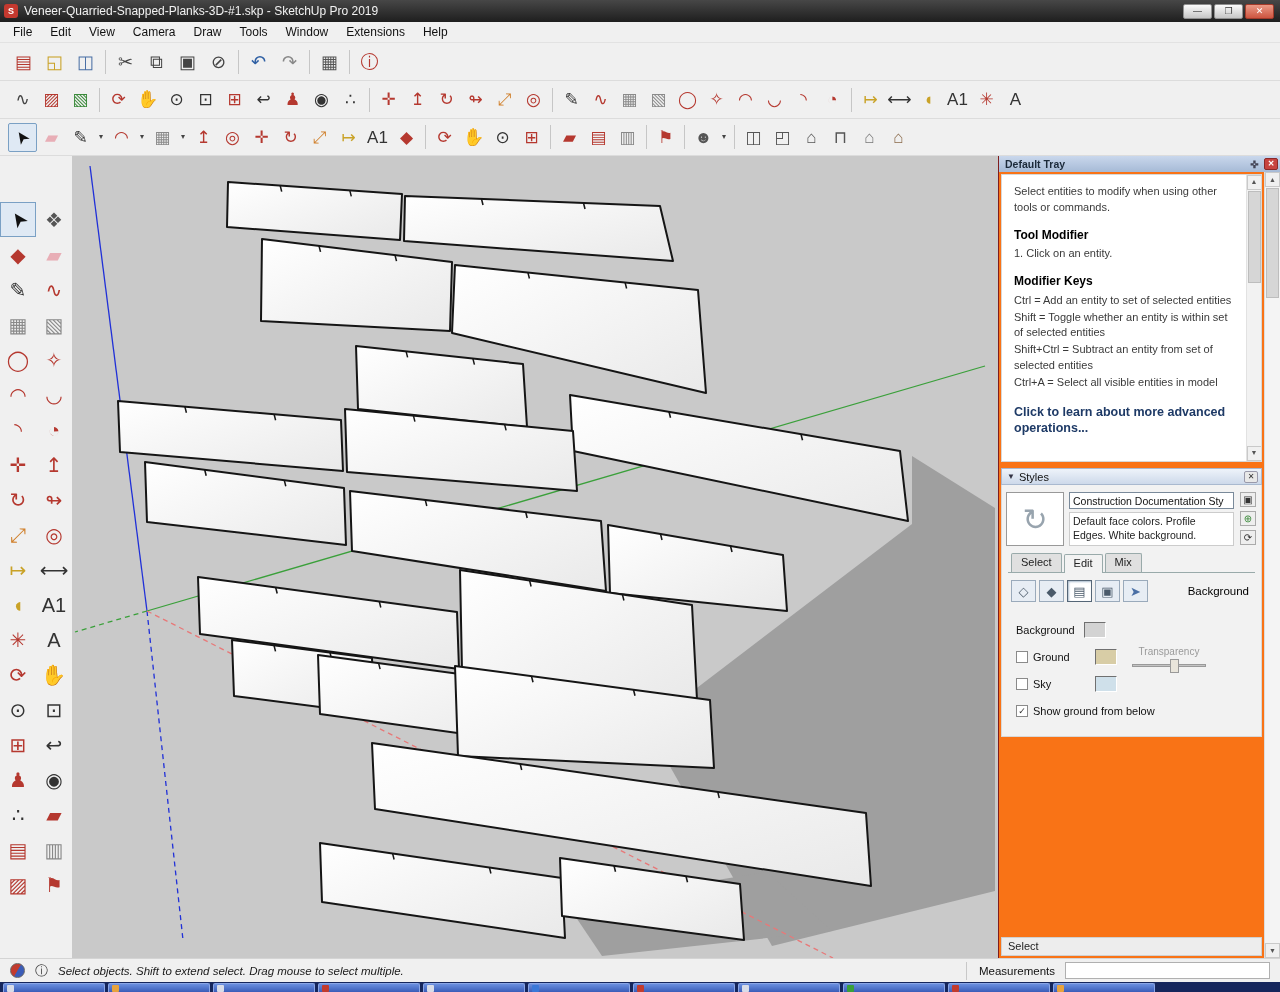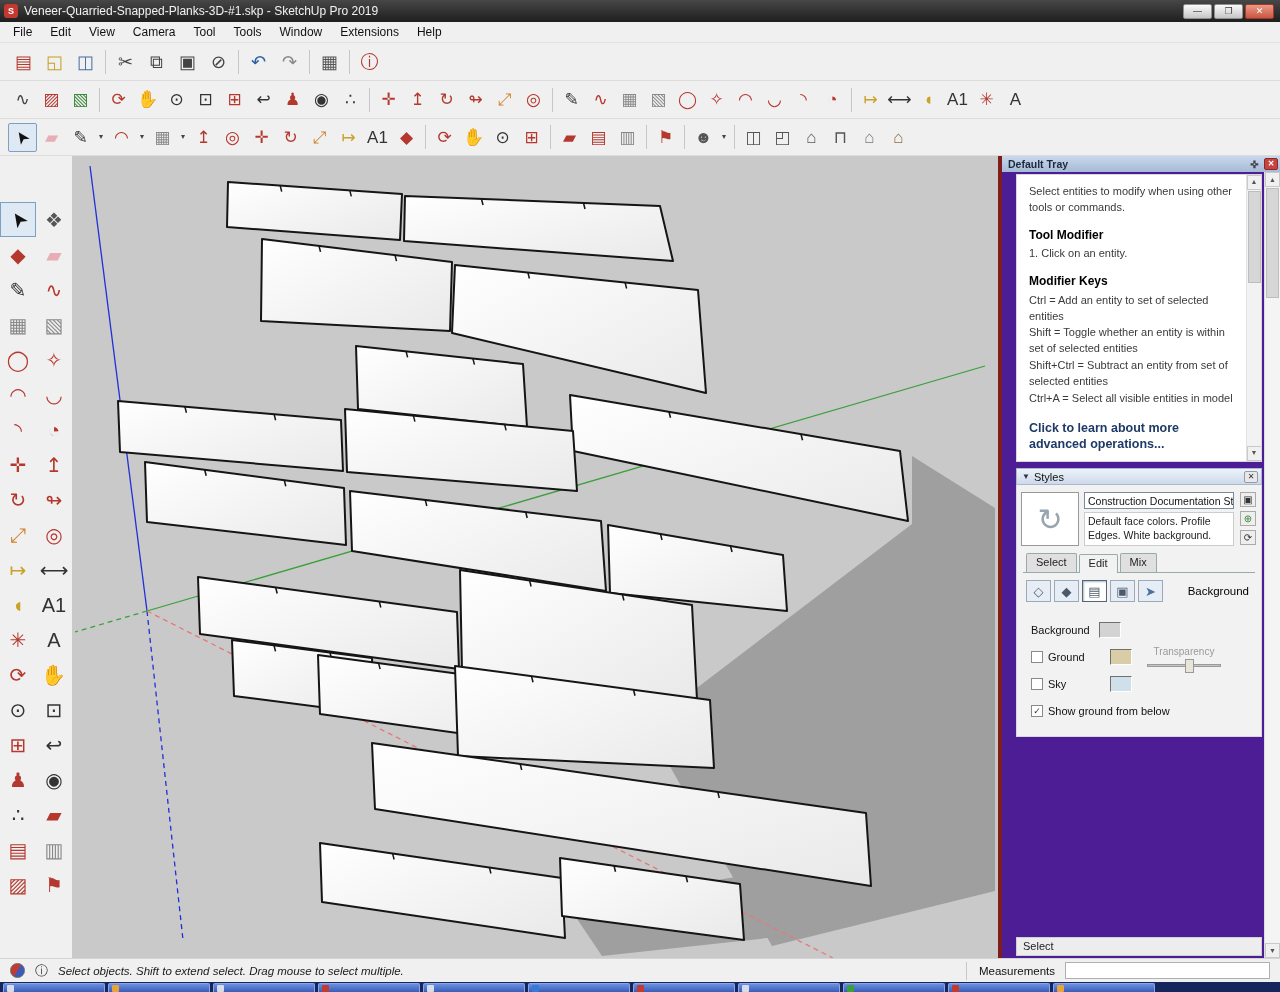--- a/index.html
+++ b/index.html
@@ -37,25 +37,25 @@
   .left-tools{width:72px;flex:none;background:#f0f0f0;padding-top:46px;display:flex;flex-wrap:wrap;align-content:flex-start;}
   .lt-cell{width:36px;height:35px;display:flex;align-items:center;justify-content:center;border:1px solid transparent;}
   .lt-cell .g{font-size:20px;line-height:1;}
   .lt-cell.active{border:1px solid #7aa0c4;background:#dfe9f4;}
   [data-name="select-tool-icon"] .g{display:inline-block;transform:rotate(-125deg);}
 
   .viewport{flex:1;position:relative;background:#c9c9c9;overflow:hidden;}
   .viewport svg{position:absolute;left:0;top:0;}
 
   
-  .tray{width:282px;flex:none;background:#4c1d95;border-left:4px solid #7f1d1d;display:flex;flex-direction:column;}
+  .tray{width:282px;flex:none;background:#f97316;border-left:1px solid #7f1d1d;display:flex;flex-direction:column;}
   .tray-header{height:16px;background:linear-gradient(#c9d7ec,#a6bad6);display:flex;align-items:center;padding:0 2px 0 6px;font-size:10.5px;font-weight:bold;color:#1c2a3a;flex:none;gap:3px;}
   .pin-icon{margin-left:auto;font-size:10px;color:#445;width:13px;text-align:center;}
   .tray-close{width:14px;height:12px;background:#c74440;color:#fff;font-size:8px;line-height:10px;text-align:center;border:1px solid #8a2a2a;border-radius:2px;}
-  .tray-body{flex:1;display:flex;min-height:0;padding-left:12px;}
+  .tray-body{flex:1;display:flex;min-height:0;}
   .tray-content{flex:1;display:flex;flex-direction:column;min-width:0;}
   .tray-scroll{width:16px;flex:none;background:#f4f4f4;border-left:1px solid #ddd;display:flex;flex-direction:column;align-items:center;}
   .scroll-btn{width:15px;height:15px;background:#f0f0f0;border:1px solid #c9c9c9;font-size:7px;color:#555;display:flex;align-items:center;justify-content:center;flex:none;}
   .sc-thumb{width:13px;height:110px;background:#d6d6d6;border:1px solid #bdbdbd;margin-top:1px;flex:none;}
   .sc-spacer{flex:1;}
 
   .instructor{height:288px;flex:none;background:#fff;border:1px solid #d8d8d8;margin:2px;position:relative;padding:8px 26px 6px 12px;overflow:hidden;font-size:11px;color:#3a3a3a;line-height:1.45;}
   .instructor h4{font-size:12px;color:#000;margin:11px 0 2px;}
   .instructor p{margin:1px 0;}
   .instructor .learn{font-weight:bold;font-size:12.5px;color:#1e3a66;margin-top:13px;line-height:1.3;}
@@ -127,21 +127,21 @@
       <div class="win-btn close" data-name="close-button">✕</div>
     </div>
   </div>
 
   <div class="menubar" data-name="menu-bar">
 
   <div class="menu-item" data-name="menu-file">File</div>
       <div class="menu-item" data-name="menu-edit">Edit</div>
       <div class="menu-item" data-name="menu-view">View</div>
       <div class="menu-item" data-name="menu-camera">Camera</div>
-      <div class="menu-item" data-name="menu-draw">Tool</div>
+      <div class="menu-item" data-name="menu-draw">Draw</div>
       <div class="menu-item" data-name="menu-tools">Tools</div>
       <div class="menu-item" data-name="menu-window">Window</div>
       <div class="menu-item" data-name="menu-extensions">Extensions</div>
       <div class="menu-item" data-name="menu-help">Help</div>
     </div>
 
   <div class="tb tb1" data-name="standard-toolbar">
 
   <div class="tb-cell" data-name="new-file-icon">
         <span class="g" style="color: rgb(181, 56, 47);">▤</span>

